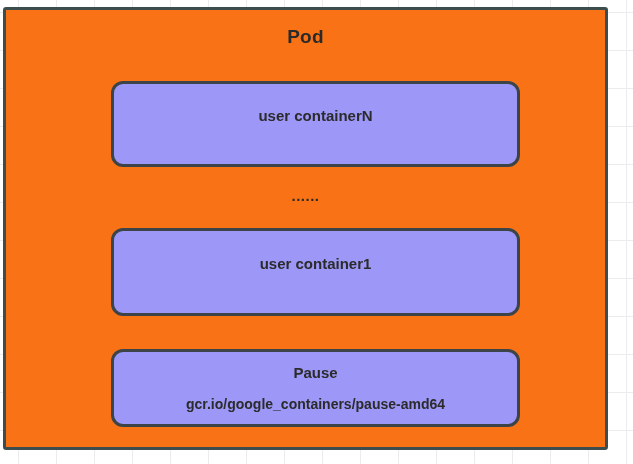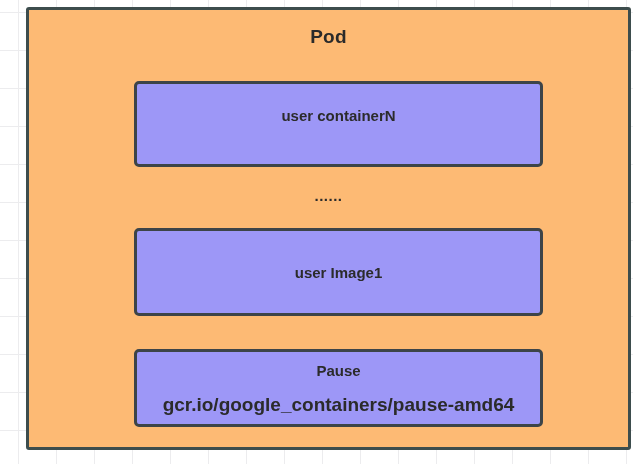--- a/index.html
+++ b/index.html
@@ -26,26 +26,26 @@
     background-image:
       linear-gradient(to right, #ececee 1px, transparent 1px),
       linear-gradient(to bottom, #ececee 1px, transparent 1px);
     background-size: 38px 38px;
     background-position: 18px 12px;
   }
 
   
   #pod-box {
     position: absolute;
-    left: 26px;
+    left: 3px;
     top: 7px;
     width: 605px;
     height: 443px;
     box-sizing: border-box;
-    background-color: #fdba74;
+    background-color: #f97316;
     border: 3px solid #3d4d4d;
     border-radius: 3px;
   }
 
   #pod-title {
     position: absolute;
     left: 0;
     top: 16px;
     width: 100%;
     text-align: center;
@@ -56,21 +56,21 @@
   }
 
   
   .container-box {
     position: absolute;
     left: 105px;
     width: 409px;
     box-sizing: border-box;
     background-color: #9d97f7;
     border: 3px solid #3d4448;
-    border-radius: 5px;
+    border-radius: 12px;
     display: flex;
     flex-direction: column;
     align-items: center;
     justify-content: center;
   }
 
   #container-box-n {
     top: 71px;
     height: 86px;
   }
@@ -87,21 +87,21 @@
     font-size: 15px;
     font-weight: bold;
     color: #2b2b2b;
     text-align: center;
     line-height: 1;
   }
   .container-line.line-top {
     margin-bottom: 17px;
   }
   #pause-image-text {
-    font-size: 19px;
+    font-size: 14px;
   }
 
   #ellipsis-row {
     position: absolute;
     left: 0;
     top: 177px;
     width: 100%;
     text-align: center;
     font-size: 15px;
     font-weight: bold;
@@ -118,21 +118,21 @@
 
   <div id="pod-title">Pod</div>
 
   <div class="container-box" id="container-box-n">
     <div class="container-line line-top">user containerN</div>
   </div>
 
   <div id="ellipsis-row">......</div>
 
   <div class="container-box" id="container-box-1">
-    <div class="container-line">user Image1</div>
+    <div class="container-line line-top">user container1</div>
   </div>
 
   <div class="container-box" id="container-box-pause">
     <div class="container-line line-top">Pause</div>
     <div class="container-line" id="pause-image-text">gcr.io/google_containers/pause-amd64</div>
   </div>
 
 </div>
 
 </body></html>

